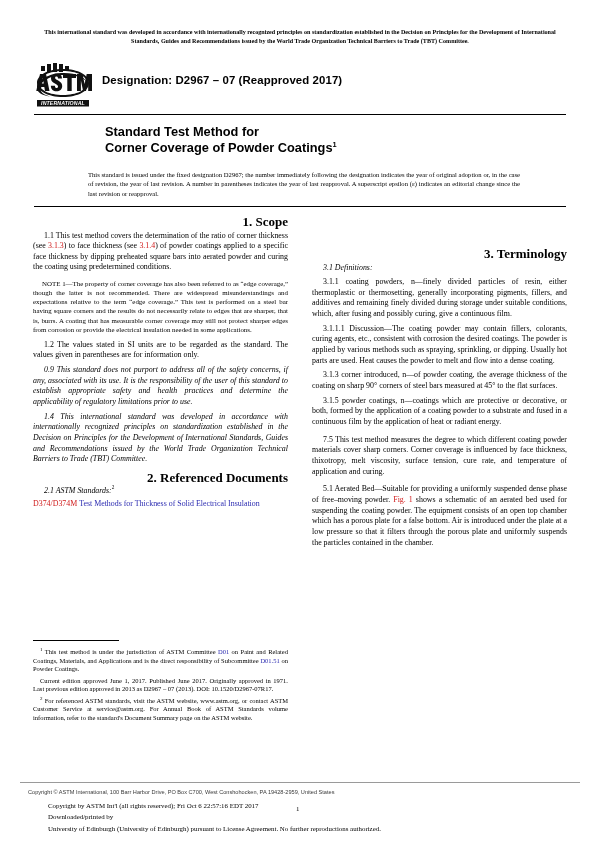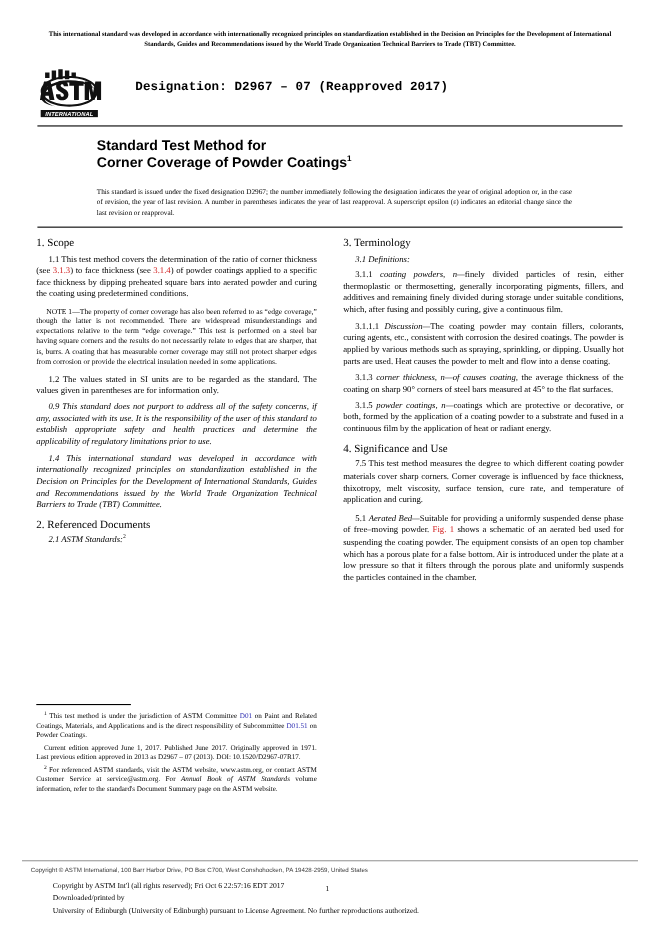--- a/index.html
+++ b/index.html
@@ -47,41 +47,41 @@
   }
   .astm-logo {
     position: absolute;
     left: 0px;
     top: 0px;
     width: 58px;
     height: 48px;
   }
   .designation {
     position: absolute;
-    left: 89px;
+    left: 68px;
     top: 12px;
-    font-family: Liberation Mono, monospace;
+    font-family: Liberation Sans, sans-serif;
     font-weight: bold;
     font-size: 11.4px;
     letter-spacing: 0.1px;
     color: #000;
   }
   .rule-top {
     position: absolute;
     left: 34px;
     top: 114px;
     width: 532px;
     height: 1.2px;
     background: #000;
   }
 
   
   .title-block {
     position: absolute;
-    left: 88px;
+    left: 105px;
     top: 124px;
     width: 478px;
   }
   .title-line {
     font-family: "Liberation Sans", sans-serif;
     font-weight: bold;
     font-size: 12.8px;
     line-height: 16.4px;
     color: #000;
   }
@@ -113,42 +113,42 @@
   .col {
     position: absolute;
     top: 216px;
     width: 255px;
     font-size: 7.9px;
     line-height: 10.65px;
     text-align: justify;
     color: #000;
   }
   .col-left  { left: 33px; }
-  .col-right { left: 312px; }
+  .col-right { left: 312px; margin-top: 32px; }
 
   h2.sec {
     font-family: "Liberation Serif", serif;
-    font-weight: normal;
-    font-size: 10px;
+    font-weight: bold;
+    font-size: 13px;
     line-height: 11px;
     margin: 0 0 3.5px 0;
-    text-align: left;
+    text-align: right;
   }
   .sec-spacer { height: 7px; }
 
   p.para {
     margin: 0 0 0 0;
     text-indent: 11px;
     text-align: justify;
     hyphens: auto;
     -webkit-hyphens: auto;
   }
   p.para + p.para { margin-top: 4.0px; }
   p.ital { font-style: italic; }
-  .it { font-style: italic; }
+  .it { }
 
   
   p.note {
     margin: 6px 0 6px 0;
     font-size: 6.9px;
     line-height: 9.1px;
     text-indent: 9px;
     text-align: justify;
     hyphens: auto;
     -webkit-hyphens: auto;
@@ -295,41 +295,41 @@
     <p class="para ital">0.9 This standard does not purport to address all of the safety concerns, if any, associated with its use. It is the responsibility of the user of this standard to establish appropriate safety and health practices and determine the applicability of regulatory limitations prior to use.</p>
 
     <p class="para ital">1.4 This international standard was developed in accordance with internationally recognized principles on standardization established in the Decision on Principles for the Development of International Standards, Guides and Recommendations issued by the World Trade Organization Technical Barriers to Trade (TBT) Committee.</p>
 
     <div class="sec-spacer"></div>
 
     <h2 class="sec">2. Referenced Documents</h2>
 
     <p class="para ital" style="text-indent:11px;"><span>2.1 ASTM Standards:</span><sup style="font-style:normal;font-size:5.2px;vertical-align:super;line-height:0;">2</sup></p>
 
+    <p class="ref-entry"><span class="ref-id">D374/D374M</span> <span class="ref-name">Test Methods for Thickness of Solid Electrical Insulation</span></p>
   </div>
 
   <div class="col col-right">
 
     <h2 class="sec">3. Terminology</h2>
 
     <p class="para ital">3.1 Definitions:</p>
 
     <p class="para"><span>3.1.1</span> <span class="it">coating powders, n—</span><span>finely divided particles of resin, either thermoplastic or thermosetting, generally incorporating pigments, fillers, and additives and remaining finely divided during storage under suitable conditions, which, after fusing and possibly curing, give a continuous film.</span></p>
 
     <p class="para"><span>3.1.1.1</span> <span class="it">Discussion—</span><span>The coating powder may contain fillers, colorants, curing agents, etc., consistent with corrosion the desired coatings. The powder is applied by various methods such as spraying, sprinkling, or dipping. Usually hot parts are used. Heat causes the powder to melt and flow into a dense coating.</span></p>
 
 
-    <p class="para"><span>3.1.3</span> <span class="it">corner thickness, n—of causes coating,</span><span> the average thickness of the coating on sharp 90° corners of steel bars measured at 45° to the flat surfaces.</span></p>
+    <p class="para"><span>3.1.3</span> <span class="it">corner introduced, n—of powder coating,</span><span> the average thickness of the coating on sharp 90° corners of steel bars measured at 45° to the flat surfaces.</span></p>
 
 
     <p class="para"><span>3.1.5</span> <span class="it">powder coatings, n—</span><span>coatings which are protective or decorative, or both, formed by the application of a coating powder to a substrate and fused in a continuous film by the application of heat or radiant energy.</span></p>
 
     <div class="sec-spacer"></div>
 
-    <h2 class="sec">4. Significance and Use</h2>
 
     <p class="para">7.5 This test method measures the degree to which different coating powder materials cover sharp corners. Corner coverage is influenced by face thickness, thixotropy, melt viscosity, surface tension, cure rate, and temperature of application and curing.</p>
 
     <div class="sec-spacer"></div>
 
 
     <p class="para"><span>5.1</span> <span class="it">Aerated Bed—</span><span>Suitable for providing a uniformly suspended dense phase of free–moving powder. </span><span class="lnk-red">Fig. 1</span><span> shows a schematic of an aerated bed used for suspending the coating powder. The equipment consists of an open top chamber which has a porous plate for a false bottom. Air is introduced under the plate at a low pressure so that it filters through the porous plate and uniformly suspends the particles contained in the chamber.</span></p>
   </div>
 
   <div class="fn-rule"></div>

